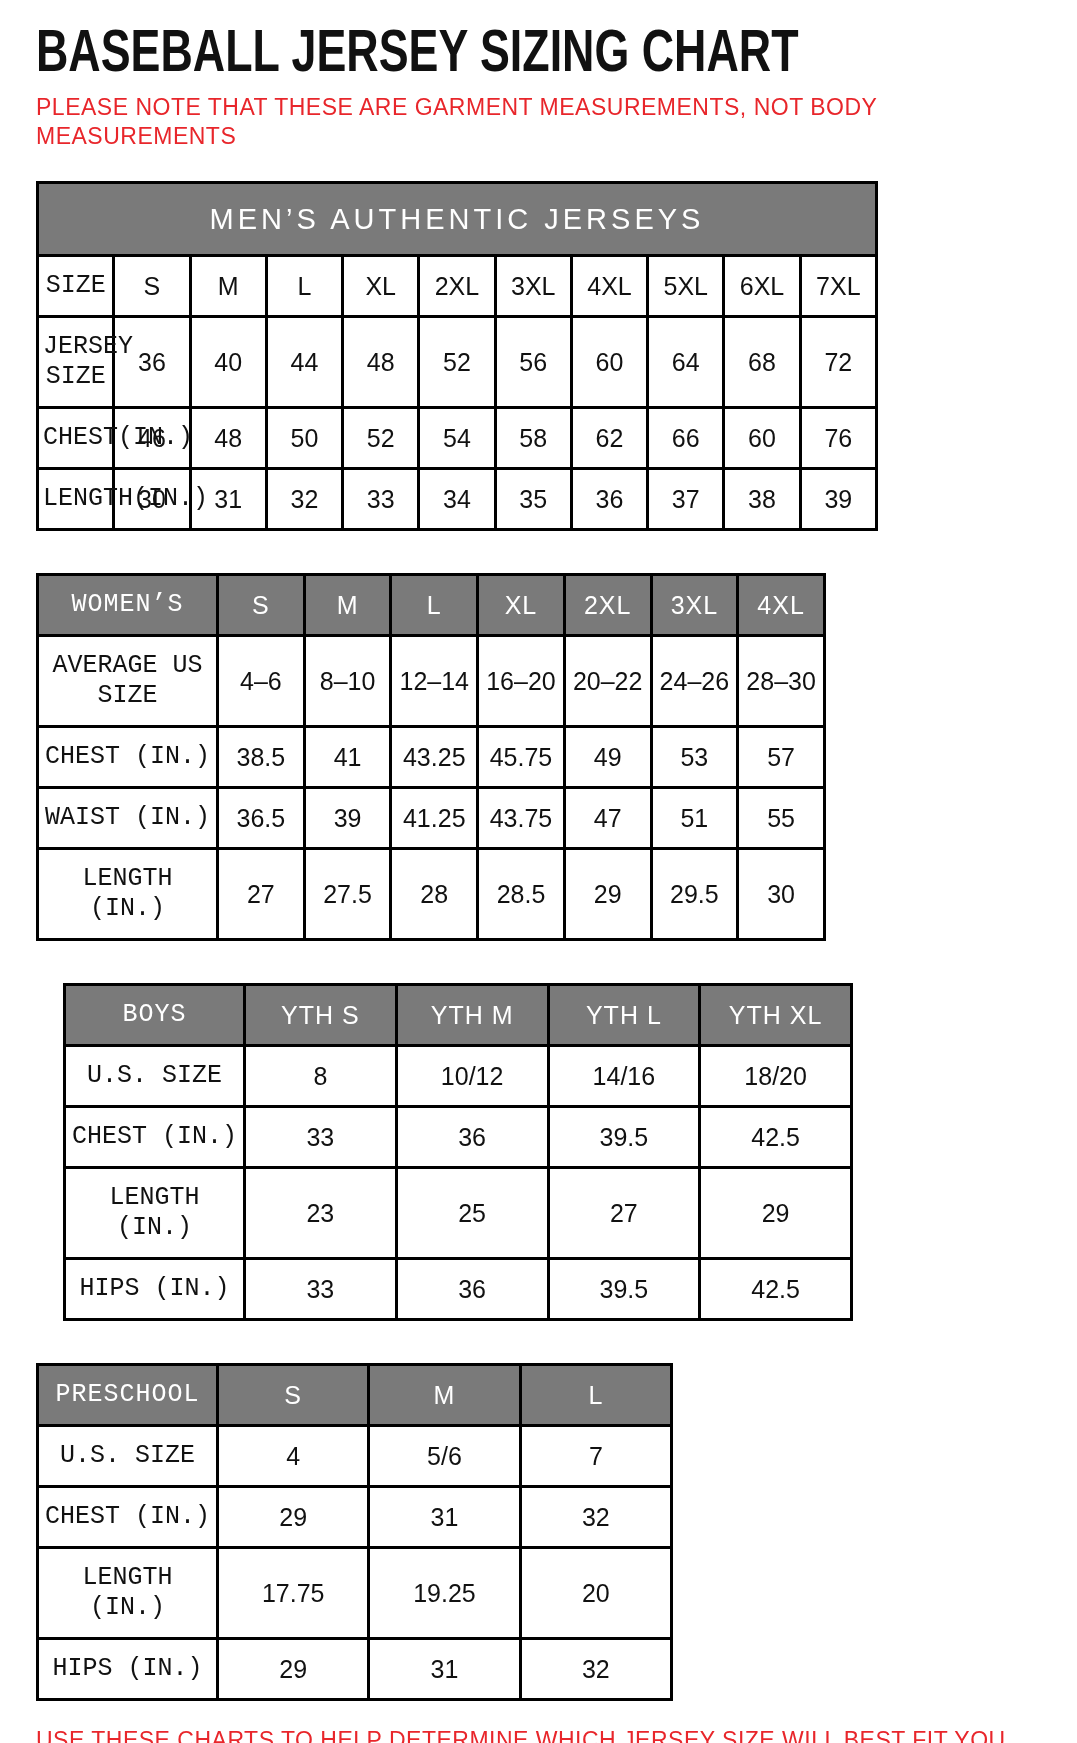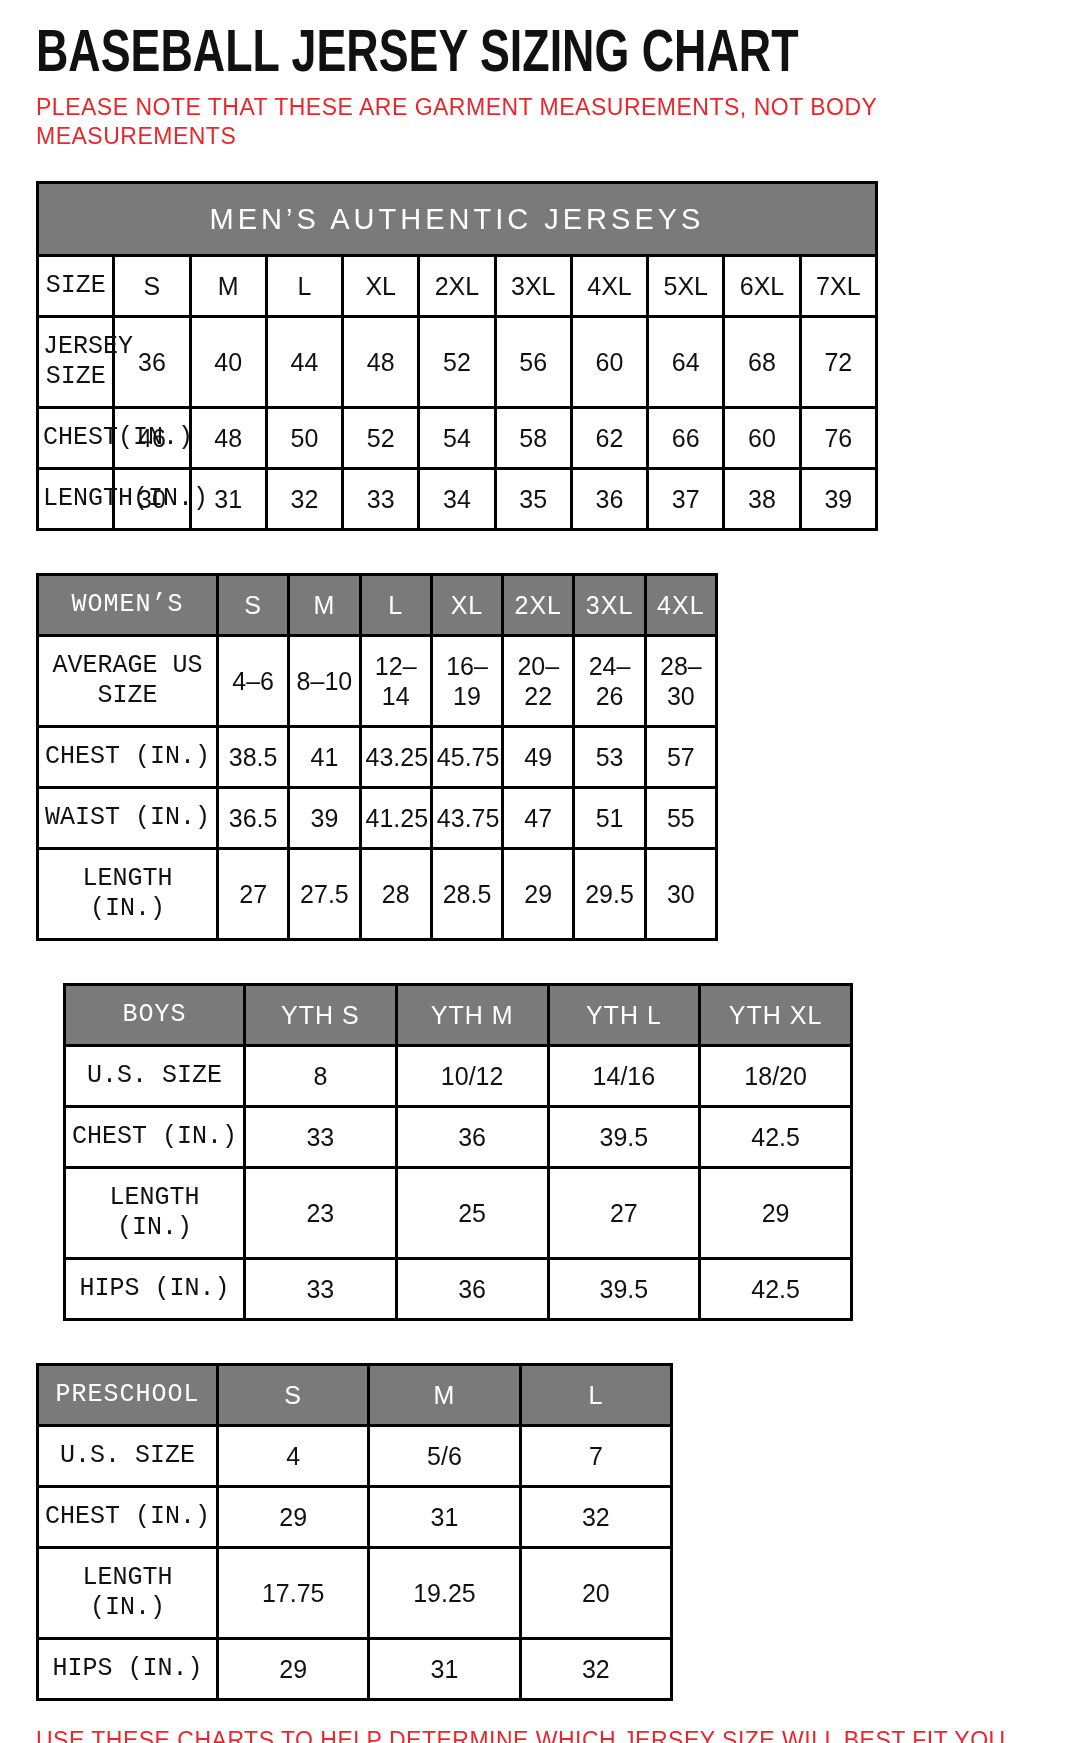--- a/index.html
+++ b/index.html
@@ -39,21 +39,21 @@
     line-height: 1.25;
     max-width: 880px;
     letter-spacing: 0.5px;
   }
   table.tbl {
     border-collapse: collapse;
     table-layout: fixed;
     margin-top: 42px;
   }
   table.tbl.mens { width: 842px; margin-top: 30px; }
-  table.tbl.womens { width: 682px; }
+  table.tbl.womens { width: 790px; }
   table.tbl.boys { width: 790px; margin-left: 27px; }
   table.tbl.preschool { width: 637px; }
   table.tbl th, table.tbl td {
     border: 3px solid var(--border-black);
     text-align: center;
     vertical-align: middle;
     font-size: 25px;
     font-weight: 400;
     padding: 14px 4px;
     background: #ffffff;
@@ -163,21 +163,21 @@
           <th class="hdr">XL</th>
           <th class="hdr">2XL</th>
           <th class="hdr">3XL</th>
           <th class="hdr">4XL</th>
         </tr>
         <tr>
           <td class="label-col">AVERAGE US SIZE</td>
           <td>4–6</td>
           <td>8–10</td>
           <td>12–14</td>
-          <td>16–19</td>
+          <td>16–20</td>
           <td>20–22</td>
           <td>24–26</td>
           <td>28–30</td>
         </tr>
         <tr>
           <td class="label-col">CHEST (IN.)</td>
           <td>38.5</td>
           <td>41</td>
           <td>43.25</td>
           <td>45.75</td>

